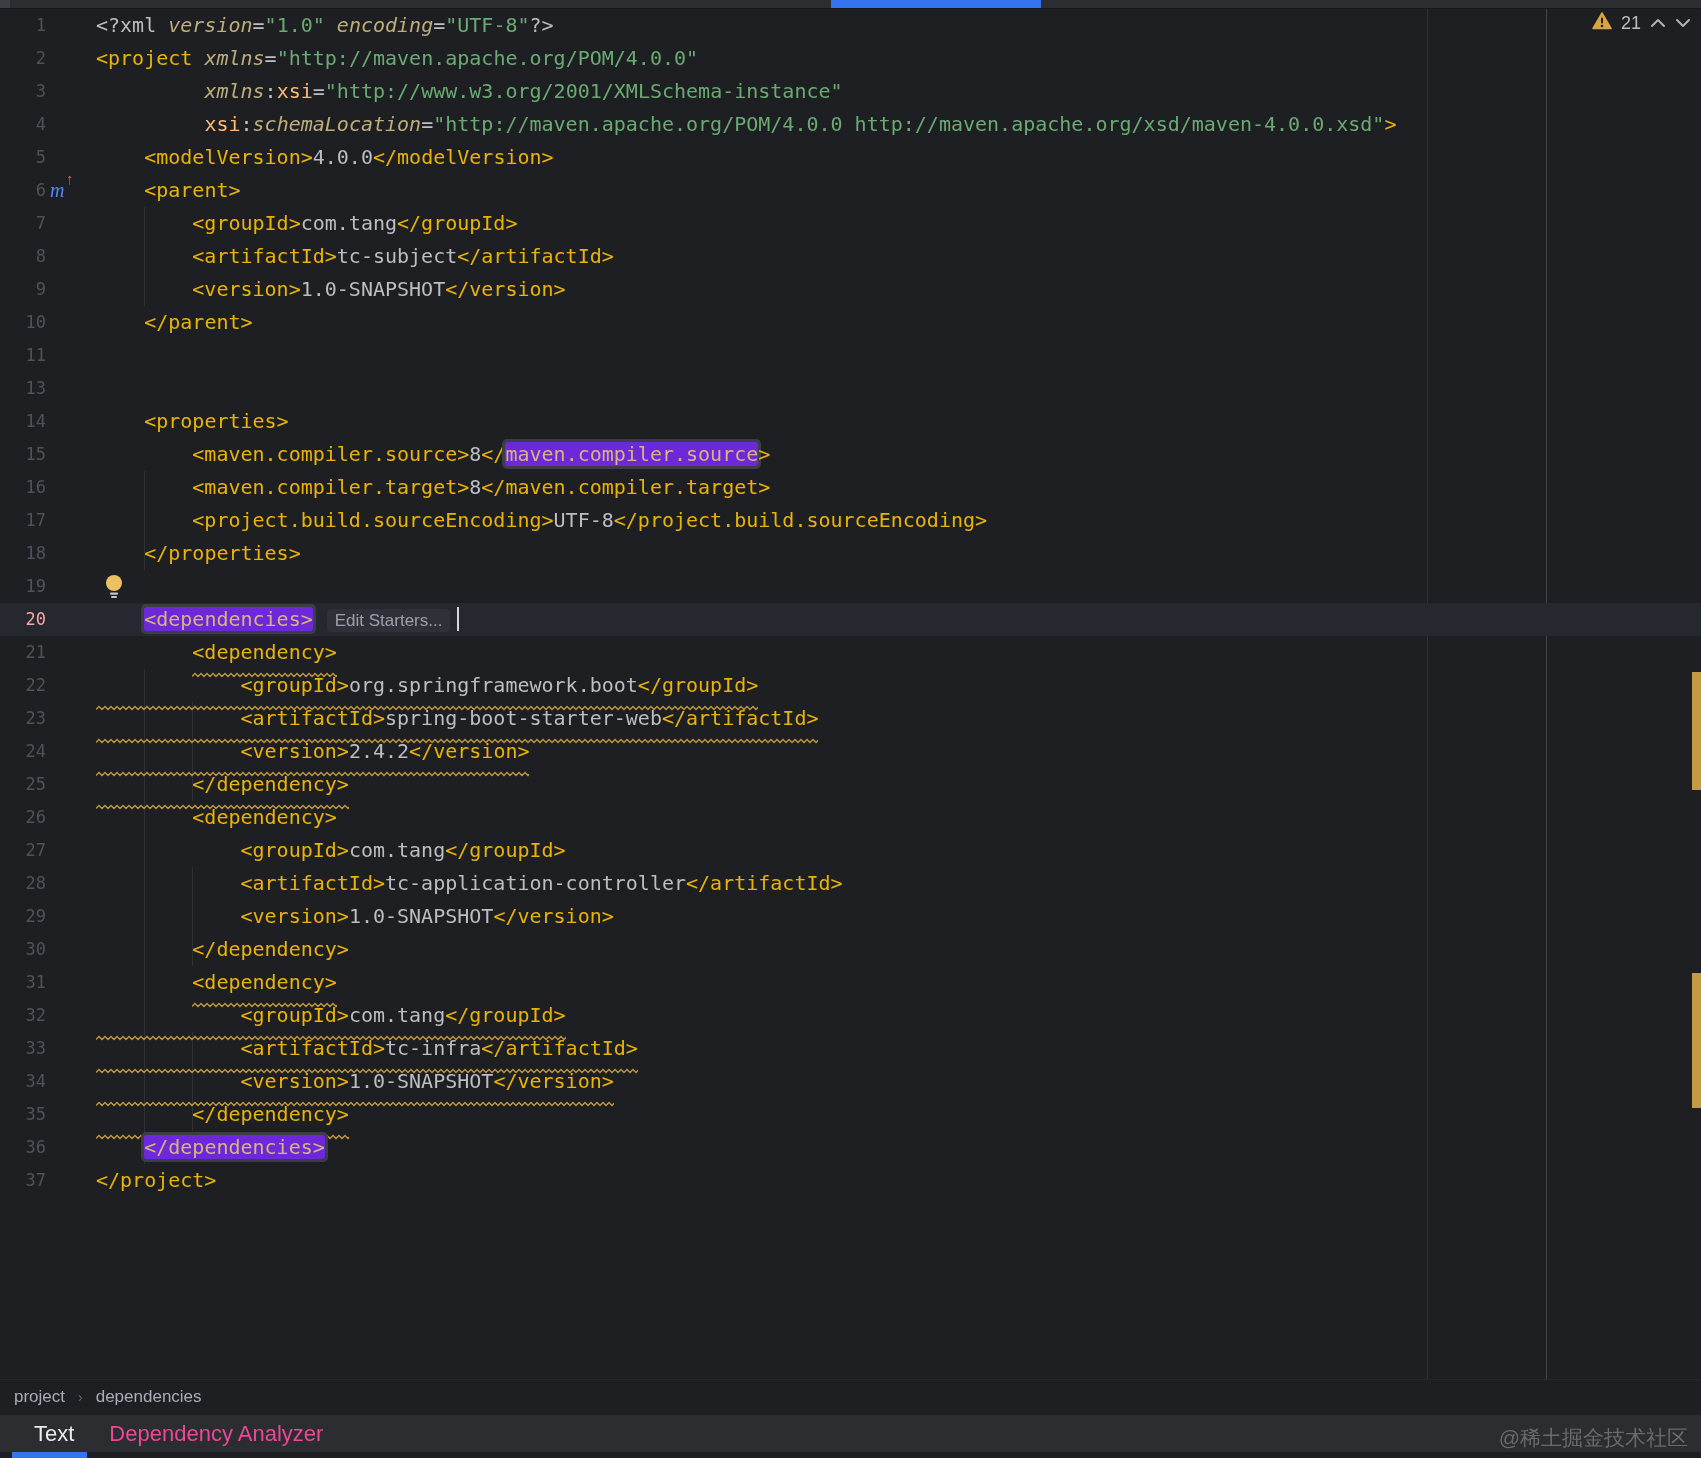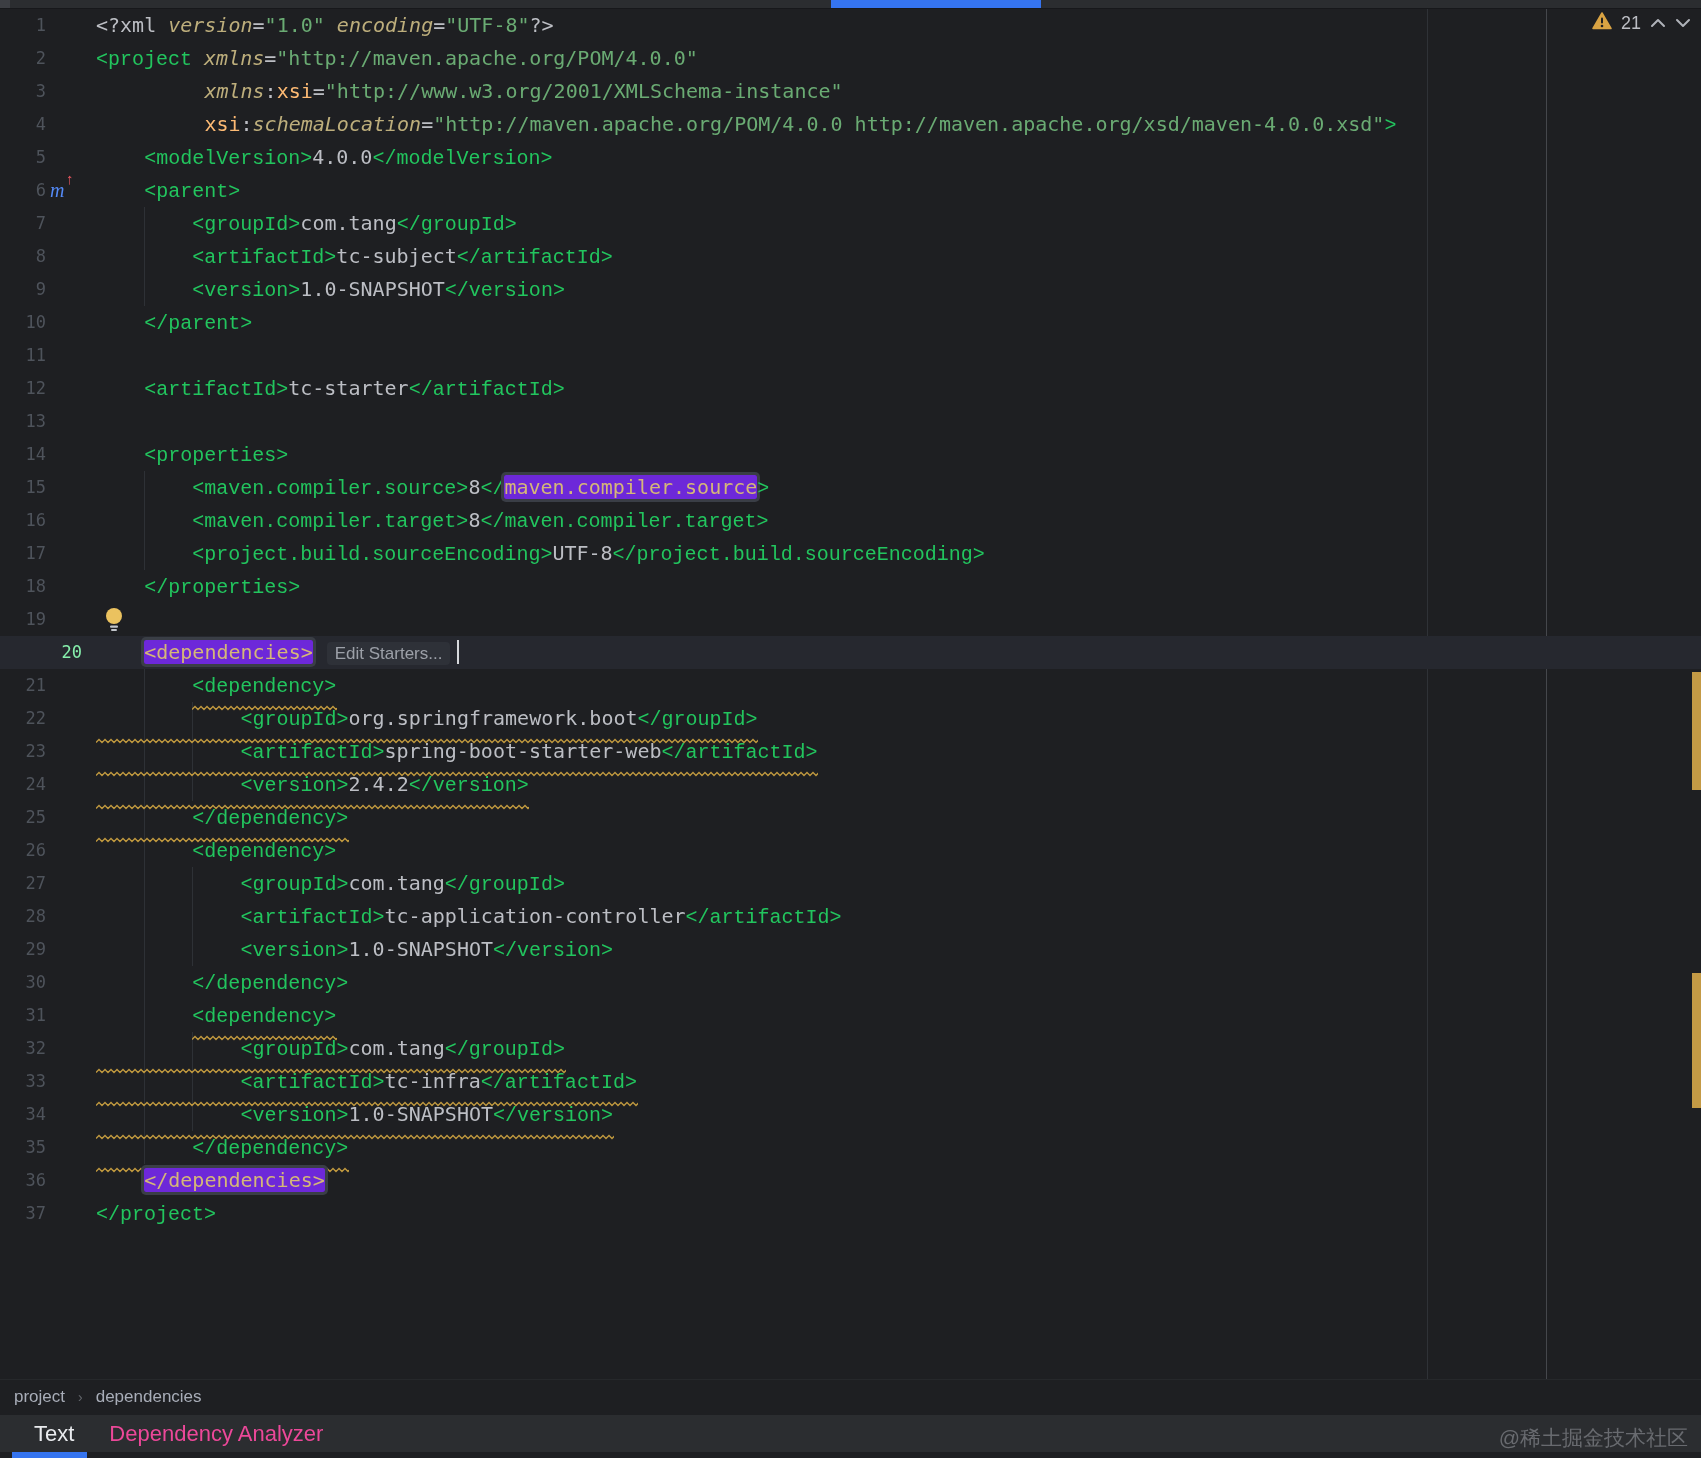--- a/index.html
+++ b/index.html
@@ -11,23 +11,23 @@
   .topstrip .active-tab-underline{position:absolute;left:831px;top:0;width:210px;height:8px;background:#3574F0;}
   
   .editor{position:absolute;top:9px;left:0;width:1701px;height:1370px;overflow:hidden;}
   .margin-guide{position:absolute;left:1427px;top:0;height:100%;width:1px;background:#2F3237;}
   .panel-divider{position:absolute;left:1546px;top:0;height:100%;width:1px;background:#45474C;}
   .guide{position:absolute;width:1px;background:#2E3136;}
   .rows{position:absolute;top:0;left:0;right:0;}
   .row{position:relative;height:33px;}
   .row.current{background:#26282F;}
   .ln{position:absolute;left:0;top:0;width:46px;text-align:right;font-size:17px;line-height:33px;color:#4E535B;}
-  .row.current .ln{color:#86efac;margin-left:36px;}
+  .row.current .ln{color:#fca5a5;}
   .code{position:absolute;left:96px;top:0;white-space:pre;font-size:20px;line-height:33px;color:#BCBEC4;}
-  .tk-tag{color:#22c55e;font-family:Liberation Mono, monospace;}
+  .tk-tag{color:#eab308;}
   .tk-tagm{color:#D5B778;background:#6d28d9;box-shadow:0 0 0 3px #3A3E46;border-radius:2px;}
   .tk-txt,.tk-ws{color:#BCBEC4;}
   .tk-attr{color:#BDAE7C;font-style:italic;}
   .tk-ns{color:#fdba74;}
   .tk-str{color:#6AAB73;}
   .hint{font-family:"Liberation Sans",sans-serif;font-size:17px;color:#9CA0A8;background:#2E3138;
         border-radius:4px;padding:2px 8px;margin-left:14px;}
   .cursor{display:inline-block;width:2px;height:24px;background:#D5D7DB;vertical-align:-5px;margin-left:7px;}
   .squig{position:absolute;bottom:0;height:6px;}
   .micon{position:absolute;left:50px;top:0;width:32px;height:33px;}
@@ -117,24 +117,20 @@
         </div>
         <div class="row">
           <span class="ln">10</span>
           <span class="code"><span class="tk-ws">    </span><span class="tk-tag">&lt;/parent&gt;</span></span>
         </div>
         <div class="row">
           <span class="ln">11</span>
           <span class="code"></span>
         </div>
         <div class="row">
-          <span class="ln">12</span>
-          <span class="code"><span class="tk-ws">    </span><span class="tk-tag">&lt;artifactId&gt;</span><span class="tk-txt">tc-starter</span><span class="tk-tag">&lt;/artifactId&gt;</span></span>
-        </div>
-        <div class="row">
           <span class="ln">13</span>
           <span class="code"></span>
         </div>
         <div class="row">
           <span class="ln">14</span>
           <span class="code"><span class="tk-ws">    </span><span class="tk-tag">&lt;properties&gt;</span></span>
         </div>
         <div class="row">
           <span class="ln">15</span>
           <span class="code"><span class="tk-ws">        </span><span class="tk-tag">&lt;maven.compiler.source&gt;</span><span class="tk-txt">8</span><span class="tk-tag">&lt;/</span><span class="tk-tagm">maven.compiler.source</span><span class="tk-tag">&gt;</span></span>

